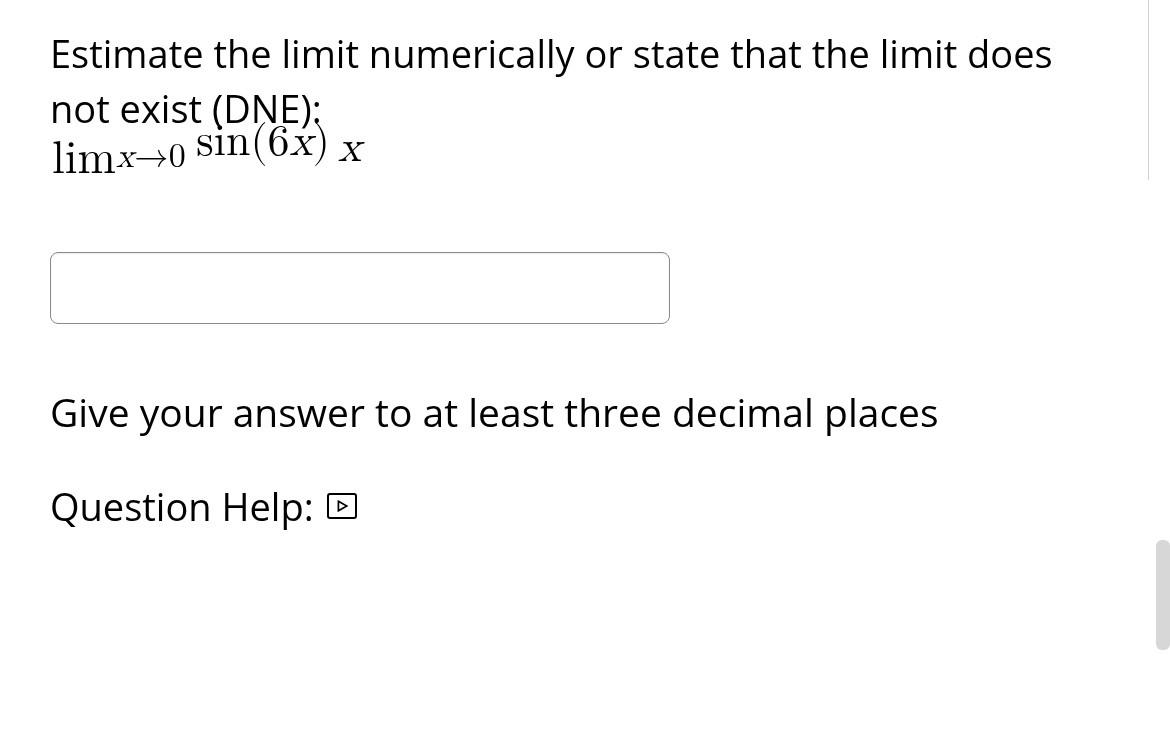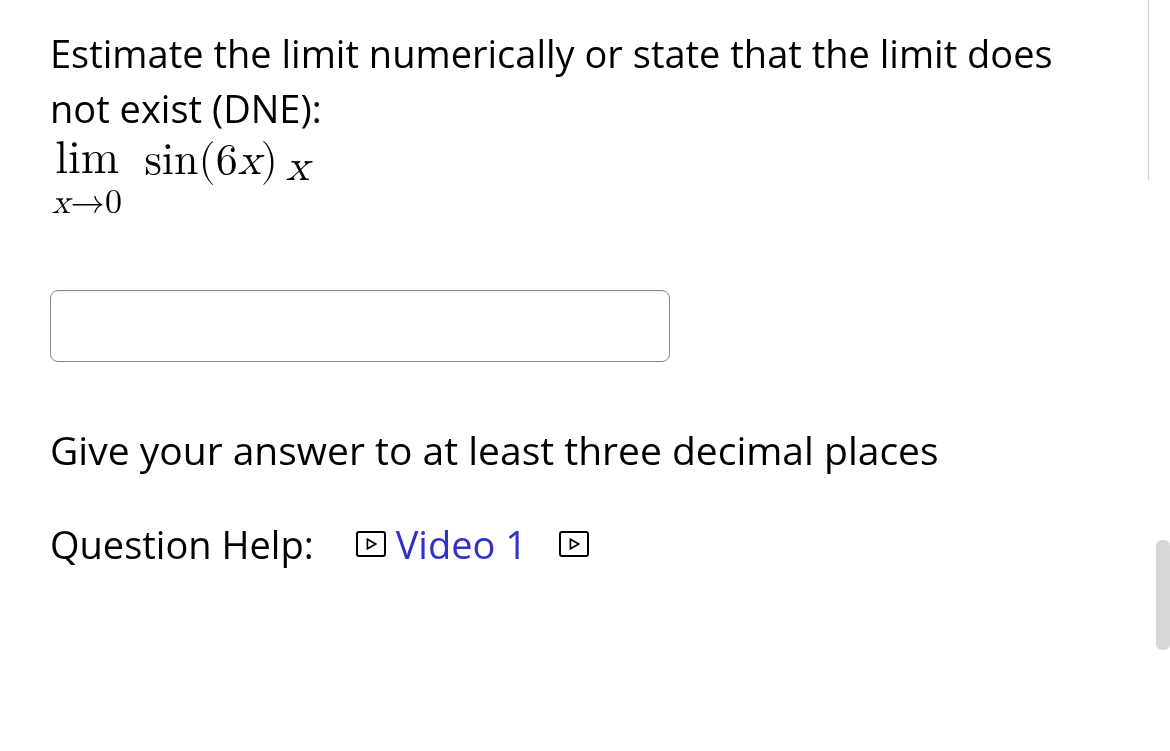--- a/index.html
+++ b/index.html
@@ -24,23 +24,23 @@
   .math-expr {
     font-family: "Latin Modern Math", "STIX Two Math", "Cambria Math", Georgia, serif;
     display: flex;
     align-items: center;
     font-size: 44px;
     margin-left: 2px;
     margin-bottom: 70px;
   }
   .lim-block {
     display: inline-flex;
-    flex-direction: column;
-    align-items: center;
-    margin-right: 18px;
+    flex-direction: row;
+    align-items: flex-start;
+    margin-right: 6px;
     line-height: 1;
   }
   .lim-top { font-size: 46px; }
   .lim-bot {
     font-size: 34px;
     margin-top: 4px;
     letter-spacing: 0.5px;
   }
   .mi { font-style: italic; }
   .frac {
@@ -74,21 +74,21 @@
     display: block;
   }
   .instruction {
     margin-bottom: 38px;
     font-size: 39px;
   }
   .help-row {
     font-size: 38px;
     display: flex;
     align-items: center;
-    gap: 32px;
+    gap: 3px;
     flex-wrap: wrap;
   }
   .help-label { margin-right: 10px; }
   .video-link {
     color: #3030cc;
     display: inline-flex;
     align-items: center;
     gap: 10px;
     text-decoration: none;
     cursor: pointer;
@@ -148,28 +148,20 @@
     </span>
   </div>
 
   <input type="text" class="answer-box" value="" style="">
 
   <div class="instruction">Give your answer to at least three decimal places</div>
 
   <div class="help-row">
     <span class="help-label">Question Help:</span>
 
-    <a class="video-link">
-      <span class="video-icon">
-        <svg width="12" height="12" viewBox="0 0 10 10">
-            <polygon points="2,1 9,5 2,9" fill="none" stroke="#000" stroke-width="1.4"></polygon>
-          </svg>
-      </span>
-      <span>Video 1</span>
-    </a>
 
     <a class="video-link">
       <span class="video-icon">
         <svg width="12" height="12" viewBox="0 0 10 10">
             <polygon points="2,1 9,5 2,9" fill="none" stroke="#000" stroke-width="1.4"></polygon>
           </svg>
       </span>
     </a>
   </div>
 

